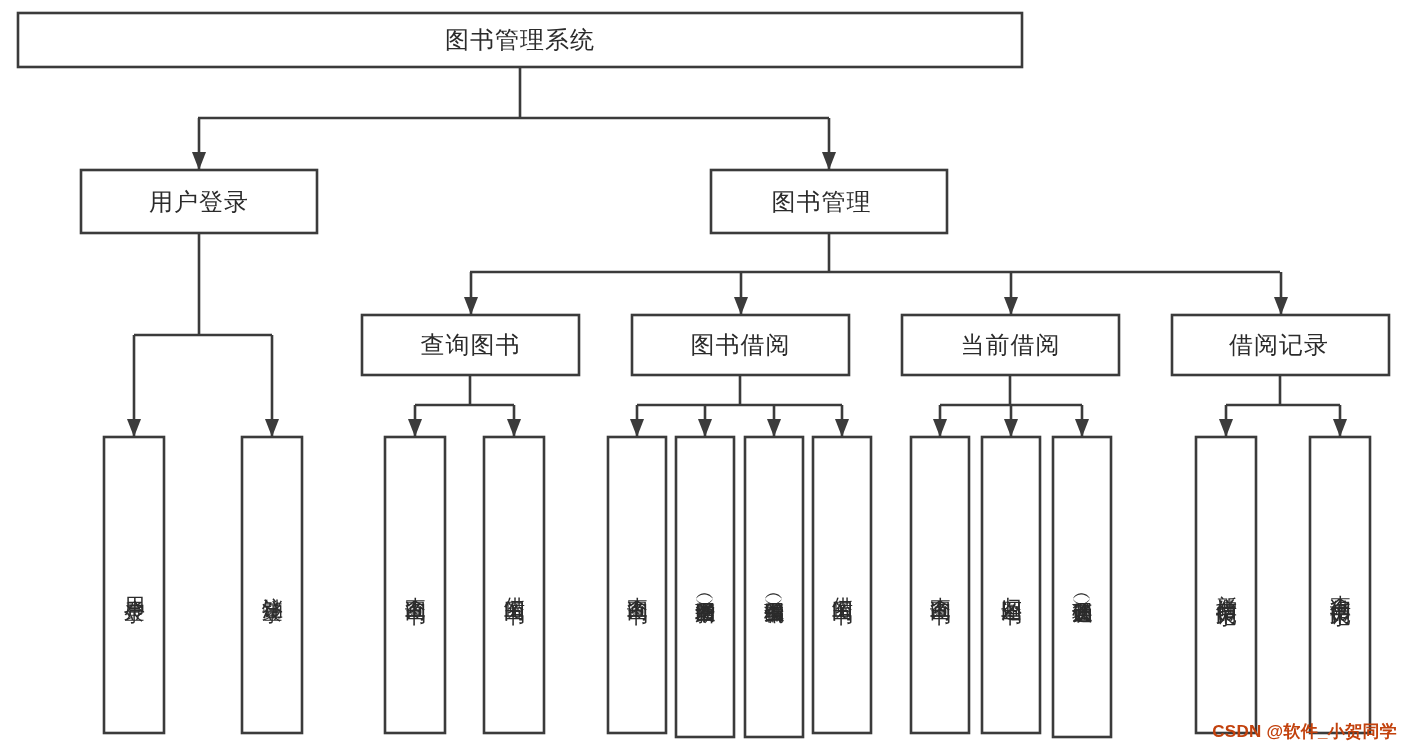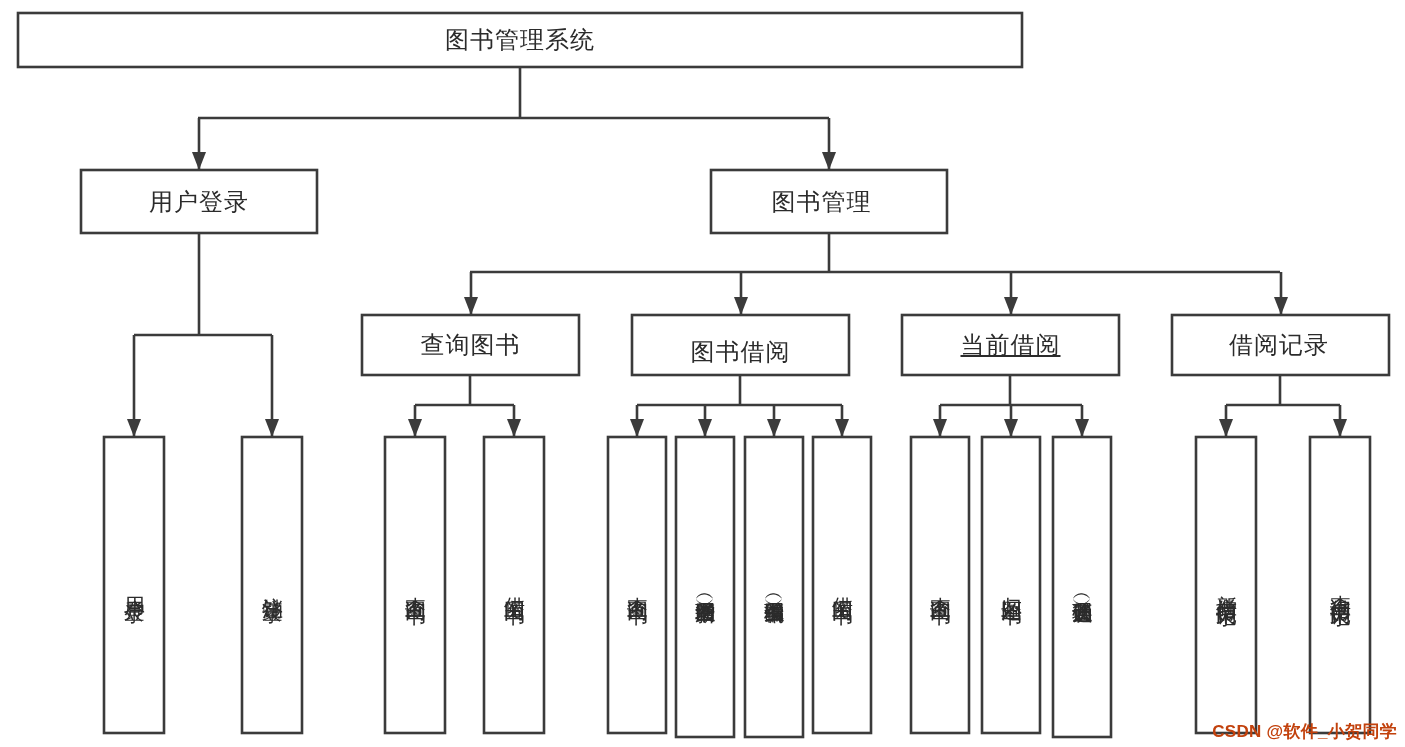--- a/index.html
+++ b/index.html
@@ -159,22 +159,22 @@
         <rect x="1053" y="437" width="58" height="300" class="node-box"></rect>
         <rect x="1196" y="437" width="60" height="296" class="node-box"></rect>
         <rect x="1310" y="437" width="60" height="296" class="node-box"></rect>
       </g>
   </svg>
   <div id="labels-layer">
       <div class="hnode-label" style="left: 18px; top: 13px; width: 1004px; height: 54px;">图书管理系统</div>
       <div class="hnode-label" style="left: 81px; top: 170px; width: 236px; height: 63px;">用户登录</div>
       <div class="hnode-label" style="left: 711px; top: 170px; width: 221px; height: 63px;">图书管理</div>
       <div class="hnode-label" style="left: 362px; top: 315px; width: 217px; height: 60px;">查询图书</div>
-      <div class="hnode-label" style="left: 632px; top: 315px; width: 217px; height: 60px; margin-top: 7px;">图书借阅</div>
-      <div class="hnode-label" style="left: 902px; top: 315px; width: 217px; height: 60px; text-decoration: underline;">当前借阅</div>
+      <div class="hnode-label" style="left: 632px; top: 315px; width: 217px; height: 60px;">图书借阅</div>
+      <div class="hnode-label" style="left: 902px; top: 315px; width: 217px; height: 60px;">当前借阅</div>
       <div class="hnode-label" style="left: 1172px; top: 315px; width: 214px; height: 60px;">借阅记录</div>
       <div class="vnode-label" style="left: 104px; top: 437px; width: 60px; height: 296px;">用户登录</div>
       <div class="vnode-label" style="left: 242px; top: 437px; width: 60px; height: 296px;">注销登录</div>
       <div class="vnode-label" style="left: 385px; top: 437px; width: 60px; height: 296px;">查询图书</div>
       <div class="vnode-label" style="left: 484px; top: 437px; width: 60px; height: 296px;">借阅图书</div>
       <div class="vnode-label" style="left: 608px; top: 437px; width: 58px; height: 296px;">查询图书</div>
       <div class="vnode-label" style="left: 676px; top: 437px; width: 58px; height: 300px; font-size: 20px; letter-spacing: 0px;">新增图书（管理员）</div>
       <div class="vnode-label" style="left: 745px; top: 437px; width: 58px; height: 300px; font-size: 20px; letter-spacing: 0px;">编辑图书（管理员）</div>
       <div class="vnode-label" style="left: 813px; top: 437px; width: 58px; height: 296px;">借阅图书</div>
       <div class="vnode-label" style="left: 911px; top: 437px; width: 58px; height: 296px;">查询图书</div>

